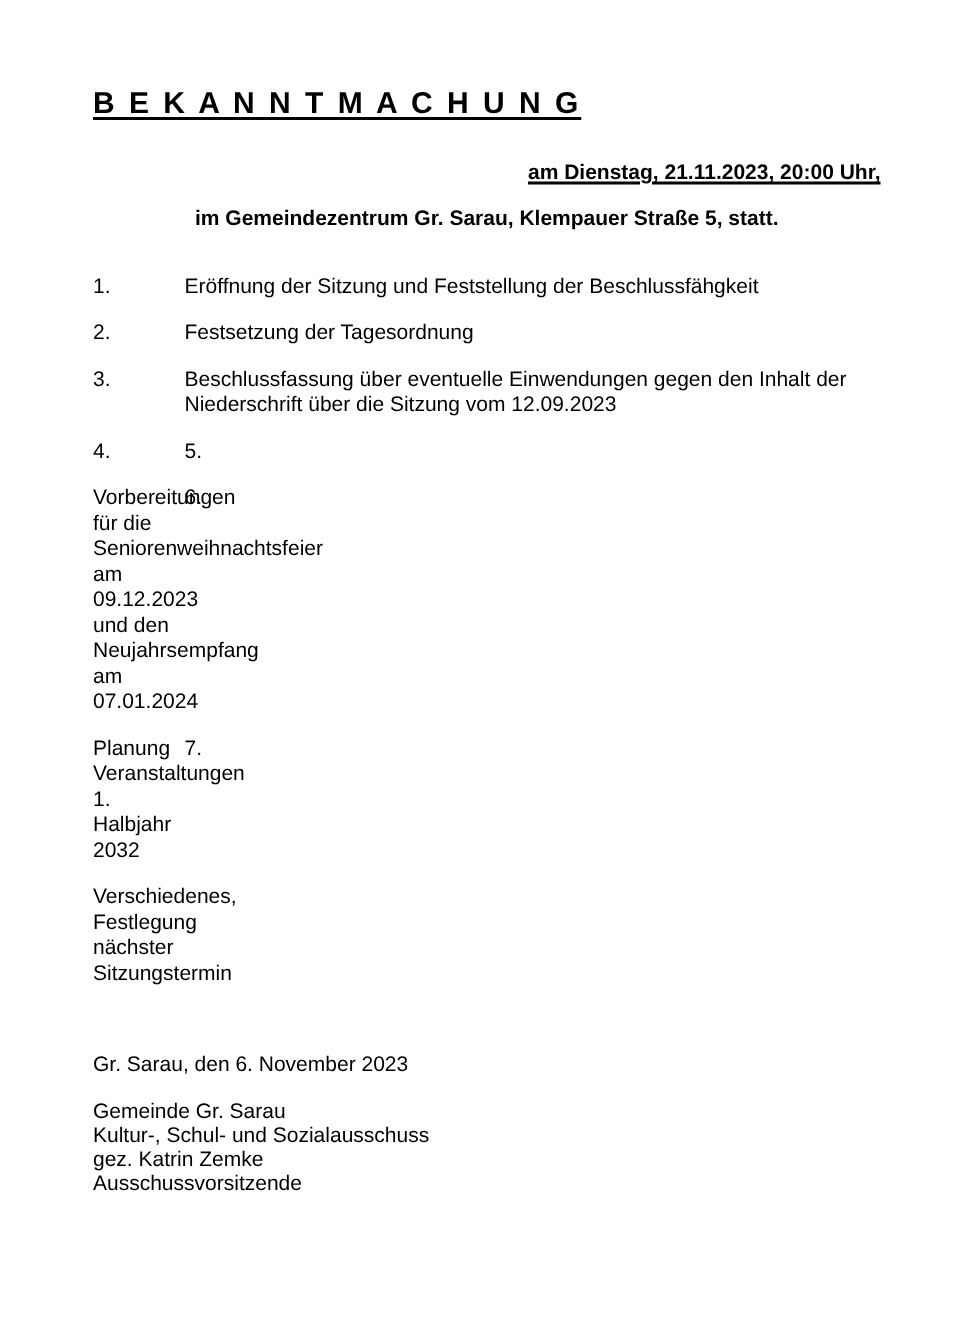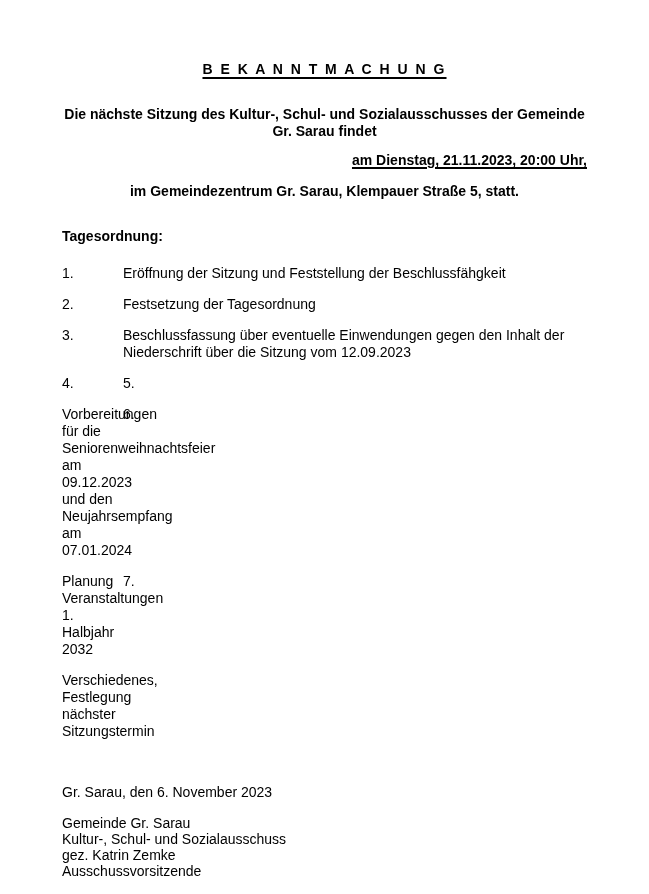--- a/index.html
+++ b/index.html
@@ -13,22 +13,21 @@
     height: 894px;
     background: #ffffff;
     box-sizing: border-box;
     padding: 58px 62px 0 62px;
     font-family: "Liberation Sans", "DejaVu Sans", sans-serif;
     color: #000000;
     font-size: 14px;
     line-height: 17px;
   }
   .doc-title {
-    text-align: center;
-    font-size: 14px;
+    font-size: 20px;
     font-weight: bold;
     letter-spacing: 2px;
     line-height: 22px;
     margin: 0 0 26px 0;
   }
   .doc-title .underlined {
     text-decoration: underline;
     text-decoration-thickness: 2px;
     text-underline-offset: 3px;
   }
@@ -76,28 +75,25 @@
     line-height: 16px;
   }
 </style>
 </head>
 <body>
 
 <div class="page">
 
   <h1 class="doc-title"><span class="underlined">B E K A N N T M A C H U N G</span></h1>
 
-  <p class="intro">Die nächste Sitzung des Kultur-, Schul- und Sozialausschusses der Gemeinde
-Gr. Sarau findet</p>
 
   <p class="date-line"><span class="underlined">am Dienstag, 21.11.2023, 20:00 Uhr,</span></p>
 
   <p class="location-line">im Gemeindezentrum Gr. Sarau, Klempauer Straße 5, statt.</p>
 
-  <p class="agenda-heading">Tagesordnung:</p>
 
   <div class="agenda">
     <div class="num">1.</div>
     <div class="txt">Eröffnung der Sitzung und Feststellung der Beschlussfähgkeit</div>
 
     <div class="num">2.</div>
     <div class="txt">Festsetzung der Tagesordnung</div>
 
     <div class="num">3.</div>
     <div class="txt">Beschlussfassung über eventuelle Einwendungen gegen den Inhalt der

